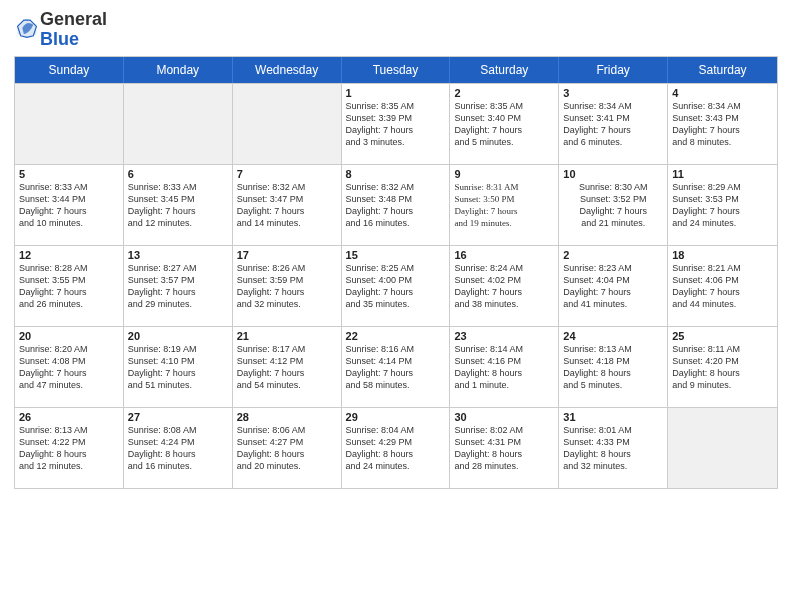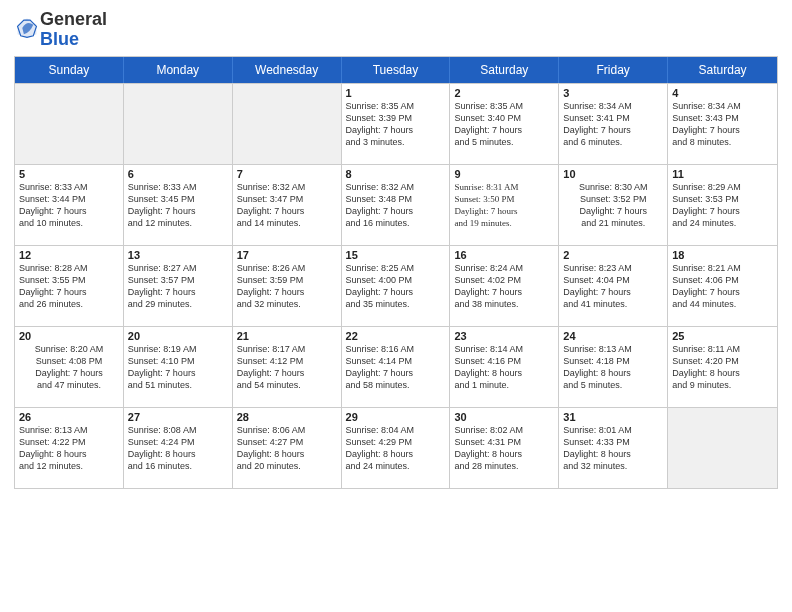--- a/index.html
+++ b/index.html
@@ -271,21 +271,21 @@
             <div class="day-num">18</div>
             <div class="day-info" style="white-space: pre-line;">Sunrise: 8:21 AM
 Sunset: 4:06 PM
 Daylight: 7 hours
 and 44 minutes.</div>
           </div>
         </div>
         <div class="week-row">
           <div class="day-cell">
             <div class="day-num">20</div>
-            <div class="day-info" style="white-space: pre-line; text-align: center;">Sunrise: 8:20 AM
+            <div class="day-info" style="white-space: pre-line;">Sunrise: 8:20 AM
 Sunset: 4:08 PM
 Daylight: 7 hours
 and 47 minutes.</div>
           </div>
           <div class="day-cell">
             <div class="day-num">20</div>
             <div class="day-info" style="white-space: pre-line;">Sunrise: 8:19 AM
 Sunset: 4:10 PM
 Daylight: 7 hours
 and 51 minutes.</div>

